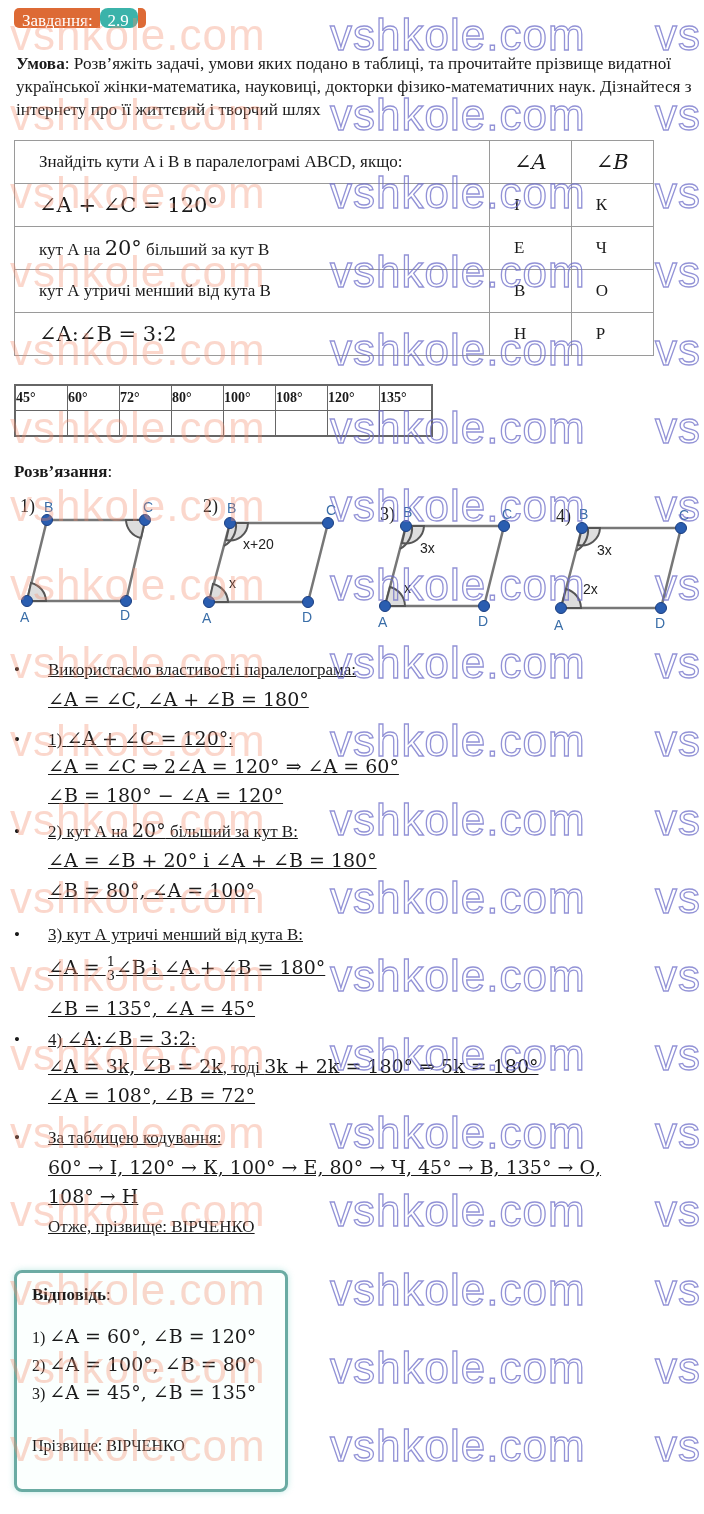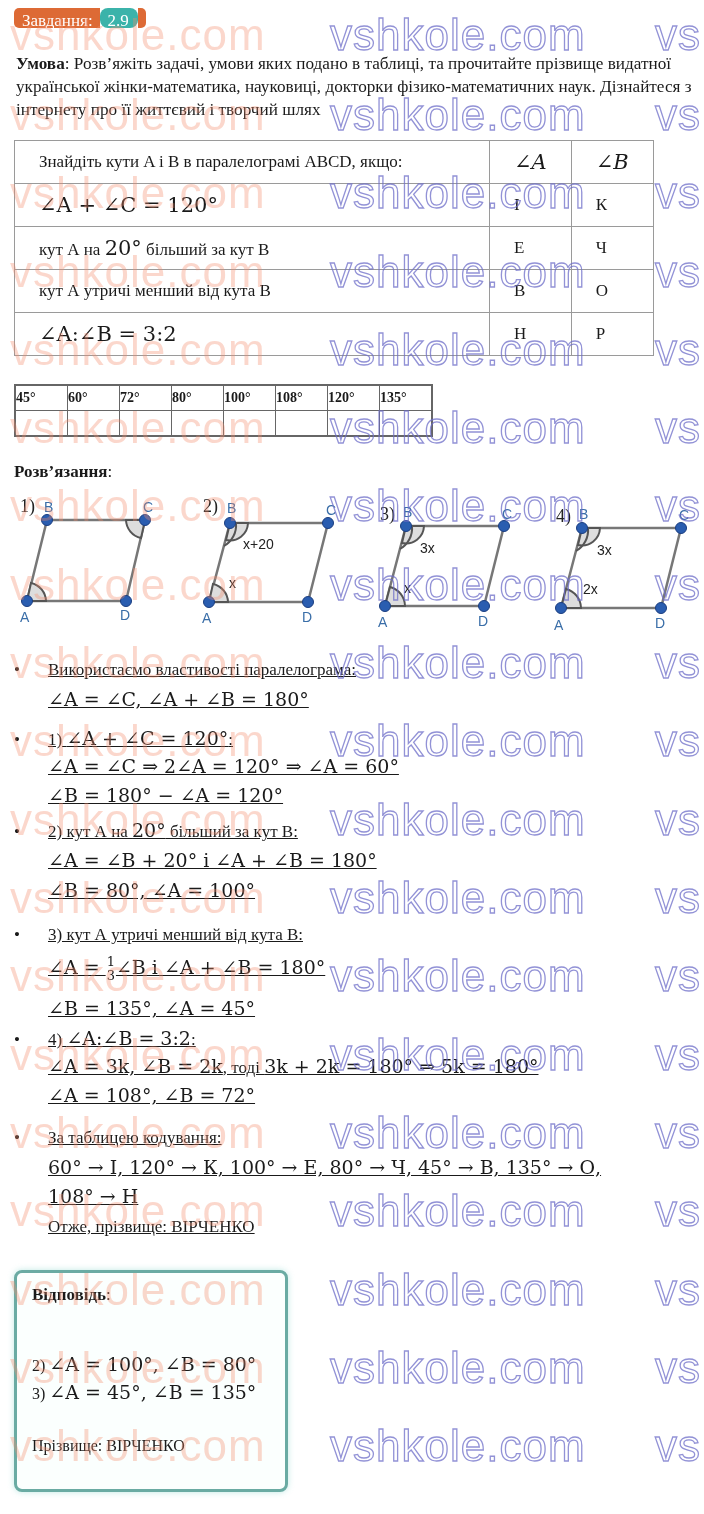--- a/index.html
+++ b/index.html
@@ -243,20 +243,21 @@
 <div class="bl" style="top:1128px;">
   <span class="dot">•</span>
   <div class="line" style="top:0;">За таблицею кодування:</div>
   <div class="line eq" style="top:28px;">60° → І, 120° → К, 100° → Е, 80° → Ч, 45° → В, 135° → О,</div>
   <div class="line eq" style="top:57px;">108° → Н</div>
   <div class="line" style="top:89px;">Отже, прізвище: ВІРЧЕНКО</div>
 </div>
 
 <div class="answer-box">
   <div class="ttl"><b>Відповідь</b>:</div>
+  <div class="row" style="top:52px;"><span>1) </span><span class="eq">∠A = 60°, ∠B = 120°</span></div>
   <div class="row" style="top:80px;"><span>2) </span><span class="eq">∠A = 100°, ∠B = 80°</span></div>
   <div class="row" style="top:108px;"><span>3) </span><span class="eq">∠A = 45°, ∠B = 135°</span></div>
   <div class="row" style="top:164px;">Прізвище: ВІРЧЕНКО</div>
 </div>
 
 <div>
   <div class="wm red" style="left:10px; top:10px;">vshkole.com</div>
   <div class="wm blue" style="left:330px; top:10px;">vshkole.com</div>
   <div class="wm blue" style="left:655px; top:10px;">vs</div>
   <div class="wm red" style="left:10px; top:90px;">vshkole.com</div>

